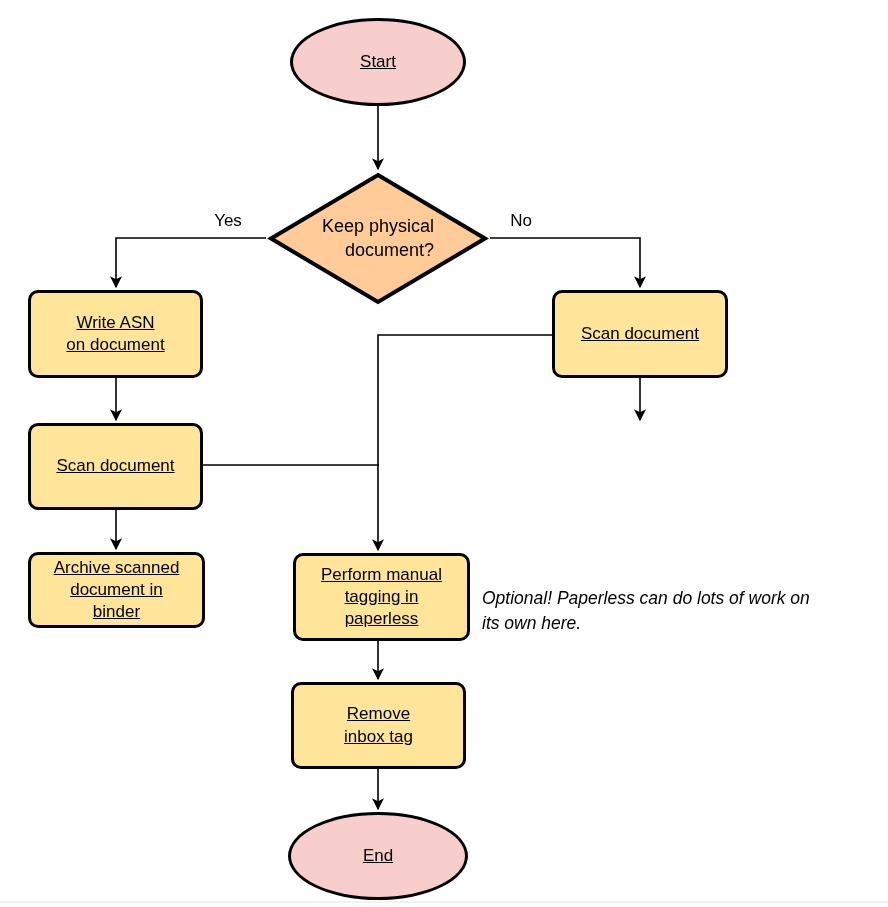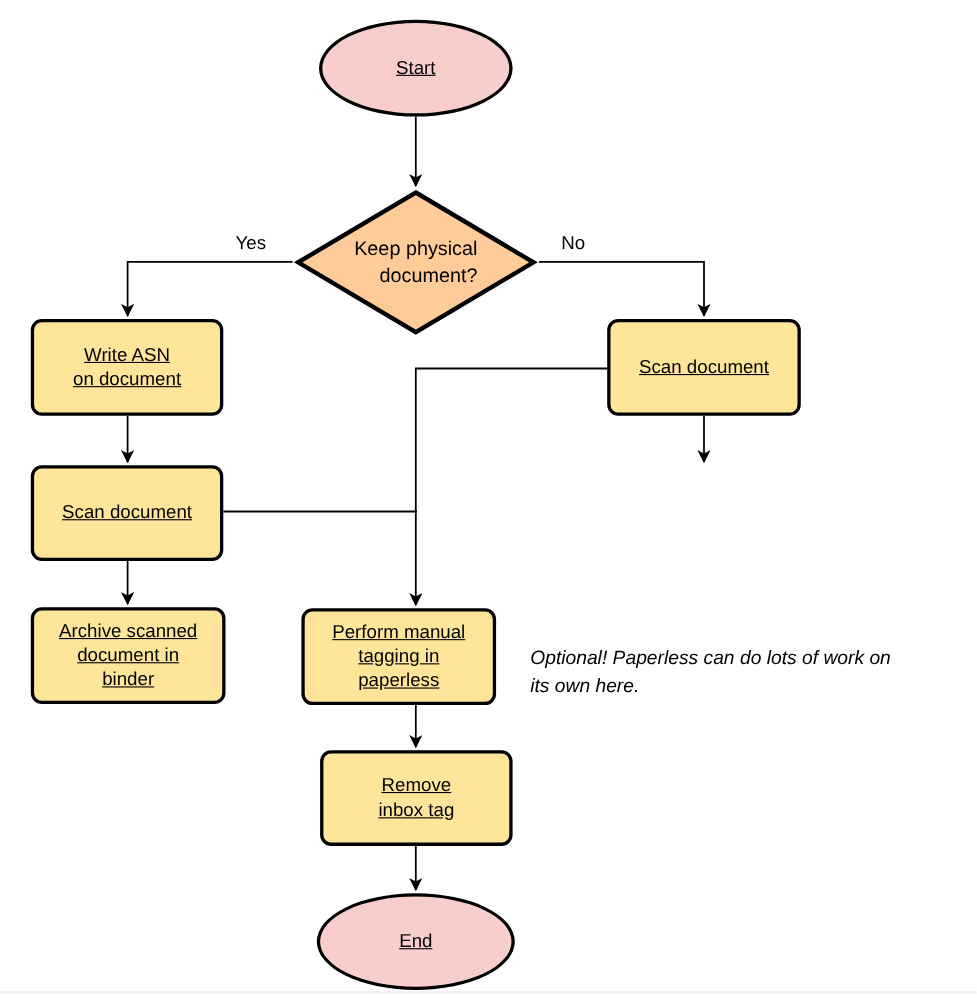--- a/index.html
+++ b/index.html
@@ -87,32 +87,32 @@
 
   <div class="node process" style="left:28px; top:290px; width:175px; height:88px;">
     <span class="label">Write ASN
 on document</span>
   </div>
 
   <div class="node process" style="left:28px; top:423px; width:175px; height:87px;">
     <span class="label">Scan document</span>
   </div>
 
-  <div class="node process" style="left:28px; top:552px; width:177px; height:88px;">
+  <div class="node process" style="left:28px; top:552px; width:177px; height:76px;">
     <span class="label">Archive scanned
 document in
 binder</span>
   </div>
 
   <div class="node process" style="left:552px; top:290px; width:176px; height:88px;">
     <span class="label">Scan document</span>
   </div>
 
 
-  <div class="node process" style="left:274px; top:553px; width:177px; height:88px;">
+  <div class="node process" style="left:293px; top:553px; width:177px; height:88px;">
     <span class="label">Perform manual
 tagging in
 paperless</span>
   </div>
 
   <div class="annotation">Optional! Paperless can do lots of work on
 its own here.</div>
 
   <div class="node process" style="left:291px; top:682px; width:175px; height:87px;">
     <span class="label">Remove

